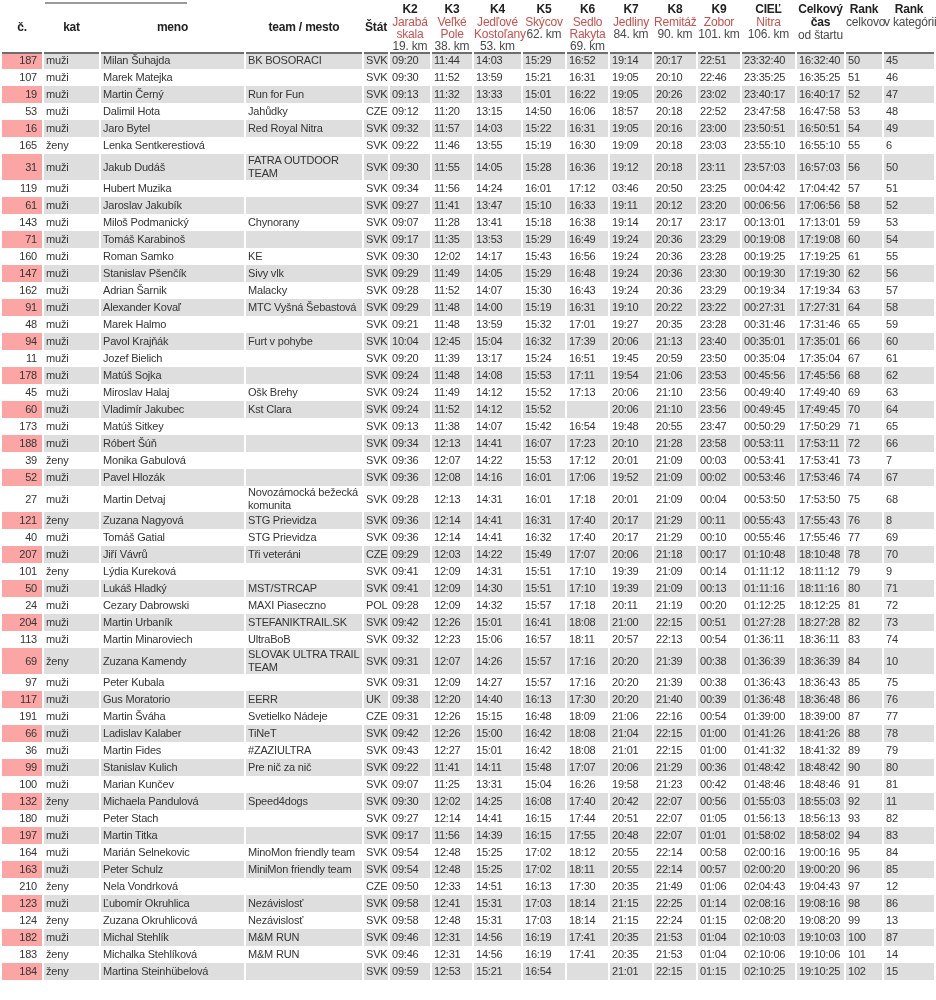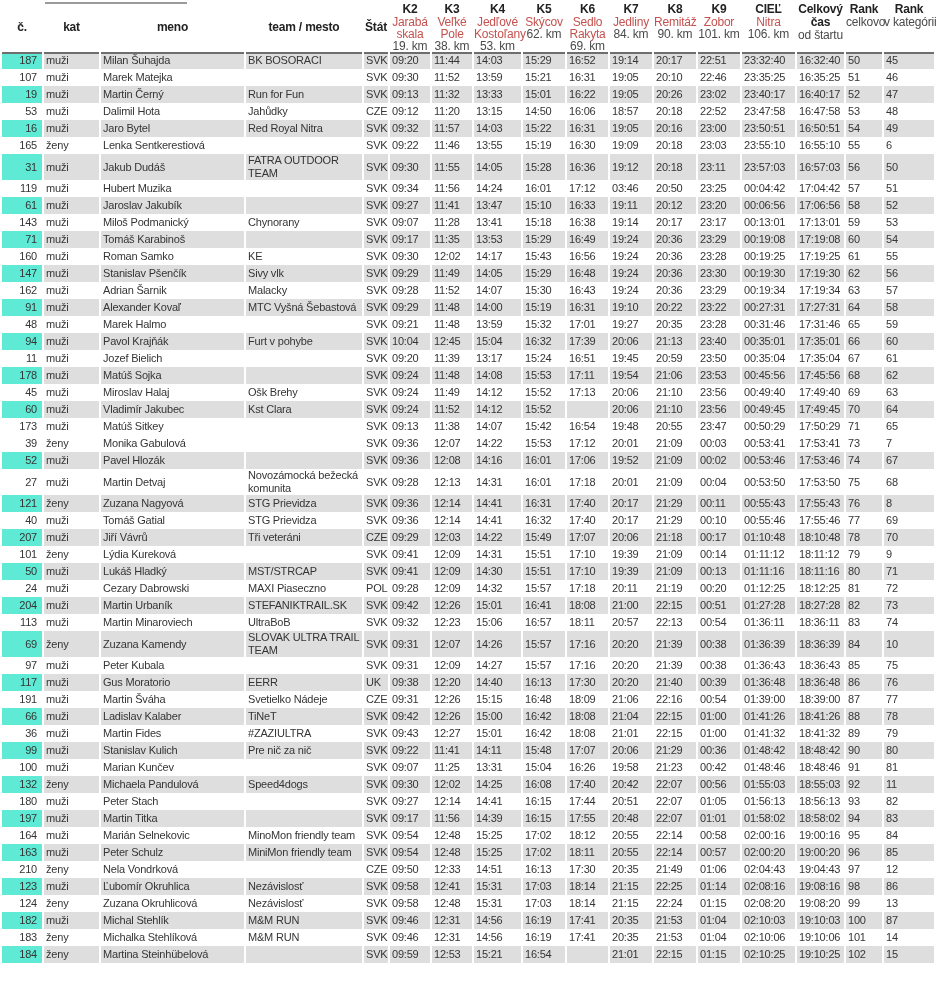--- a/index.html
+++ b/index.html
@@ -14,21 +14,21 @@
   .hwrap.stacked{padding-top:3px;}
   .hlabel{font-weight:bold;font-size:12px;color:#222;line-height:13px;white-space:nowrap;letter-spacing:-0.2px;}
   .hred{color:#c4524e;font-size:12px;line-height:12px;white-space:nowrap;letter-spacing:-0.2px;}
   .hsmall{color:#4a4a4a;font-size:12px;line-height:12px;white-space:nowrap;letter-spacing:-0.2px;}
   
   tbody td{height:17px;line-height:13px;font-size:11px;color:#353535;padding:0 0 0 2px;
            letter-spacing:-0.2px;white-space:nowrap;overflow:hidden;vertical-align:middle;}
   tbody td.col-team{white-space:normal;overflow:visible;}
   tbody td.col-no{text-align:right;padding-right:5px;padding-left:0;}
   tr.stripe td{background:#dedede;}
-  tr.stripe td.col-no{background:#5eead4;}
+  tr.stripe td.col-no{background:#fca5a5;}
   
   col.col-no{width:40px;} col.col-kat{width:55px;} col.col-meno{width:143px;}
   col.col-team{width:116px;} col.col-stat{width:24px;}
   col.col-k2{width:40px;} col.col-k3{width:40px;} col.col-k4{width:47px;}
   col.col-k5{width:42px;} col.col-k6{width:41px;} col.col-k7{width:42px;}
   col.col-k8{width:42px;} col.col-k9{width:42px;}
   col.col-ciel{width:53px;} col.col-total{width:47px;}
   col.col-rank{width:36px;} col.col-rankcat{width:50px;}
 </style>
 </head>
@@ -600,20 +600,39 @@
           <td class="col-k5">15:42</td>
           <td class="col-k6">16:54</td>
           <td class="col-k7">19:48</td>
           <td class="col-k8">20:55</td>
           <td class="col-k9">23:47</td>
           <td class="col-ciel">00:50:29</td>
           <td class="col-total">17:50:29</td>
           <td class="col-rank">71</td>
           <td class="col-rankcat">65</td>
         </tr>
+        <tr class="stripe">
+          <td class="col-no">188</td>
+          <td class="col-kat">muži</td>
+          <td class="col-meno">Róbert Šúň</td>
+          <td class="col-team"></td>
+          <td class="col-stat">SVK</td>
+          <td class="col-k2">09:34</td>
+          <td class="col-k3">12:13</td>
+          <td class="col-k4">14:41</td>
+          <td class="col-k5">16:07</td>
+          <td class="col-k6">17:23</td>
+          <td class="col-k7">20:10</td>
+          <td class="col-k8">21:28</td>
+          <td class="col-k9">23:58</td>
+          <td class="col-ciel">00:53:11</td>
+          <td class="col-total">17:53:11</td>
+          <td class="col-rank">72</td>
+          <td class="col-rankcat">66</td>
+        </tr>
         <tr>
           <td class="col-no">39</td>
           <td class="col-kat">ženy</td>
           <td class="col-meno">Monika Gabulová</td>
           <td class="col-team"></td>
           <td class="col-stat">SVK</td>
           <td class="col-k2">09:36</td>
           <td class="col-k3">12:07</td>
           <td class="col-k4">14:22</td>
           <td class="col-k5">15:53</td>

